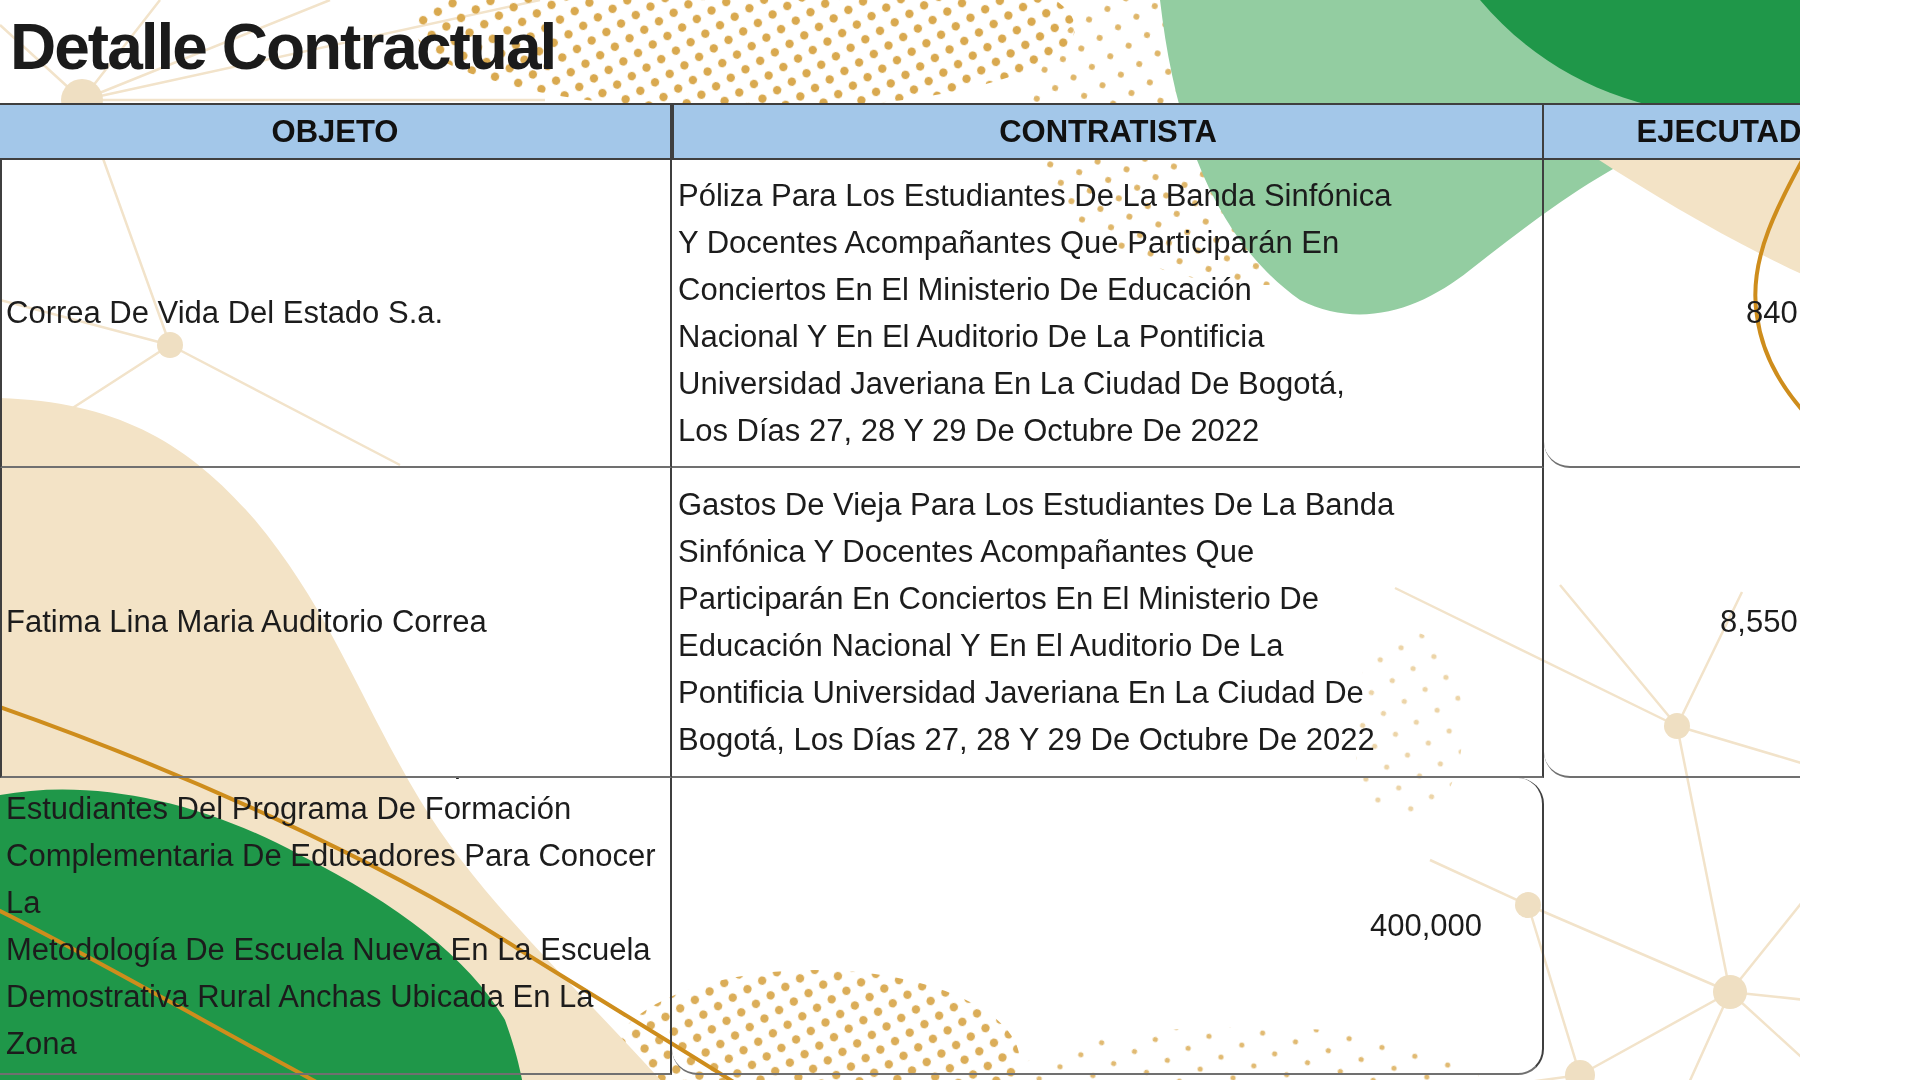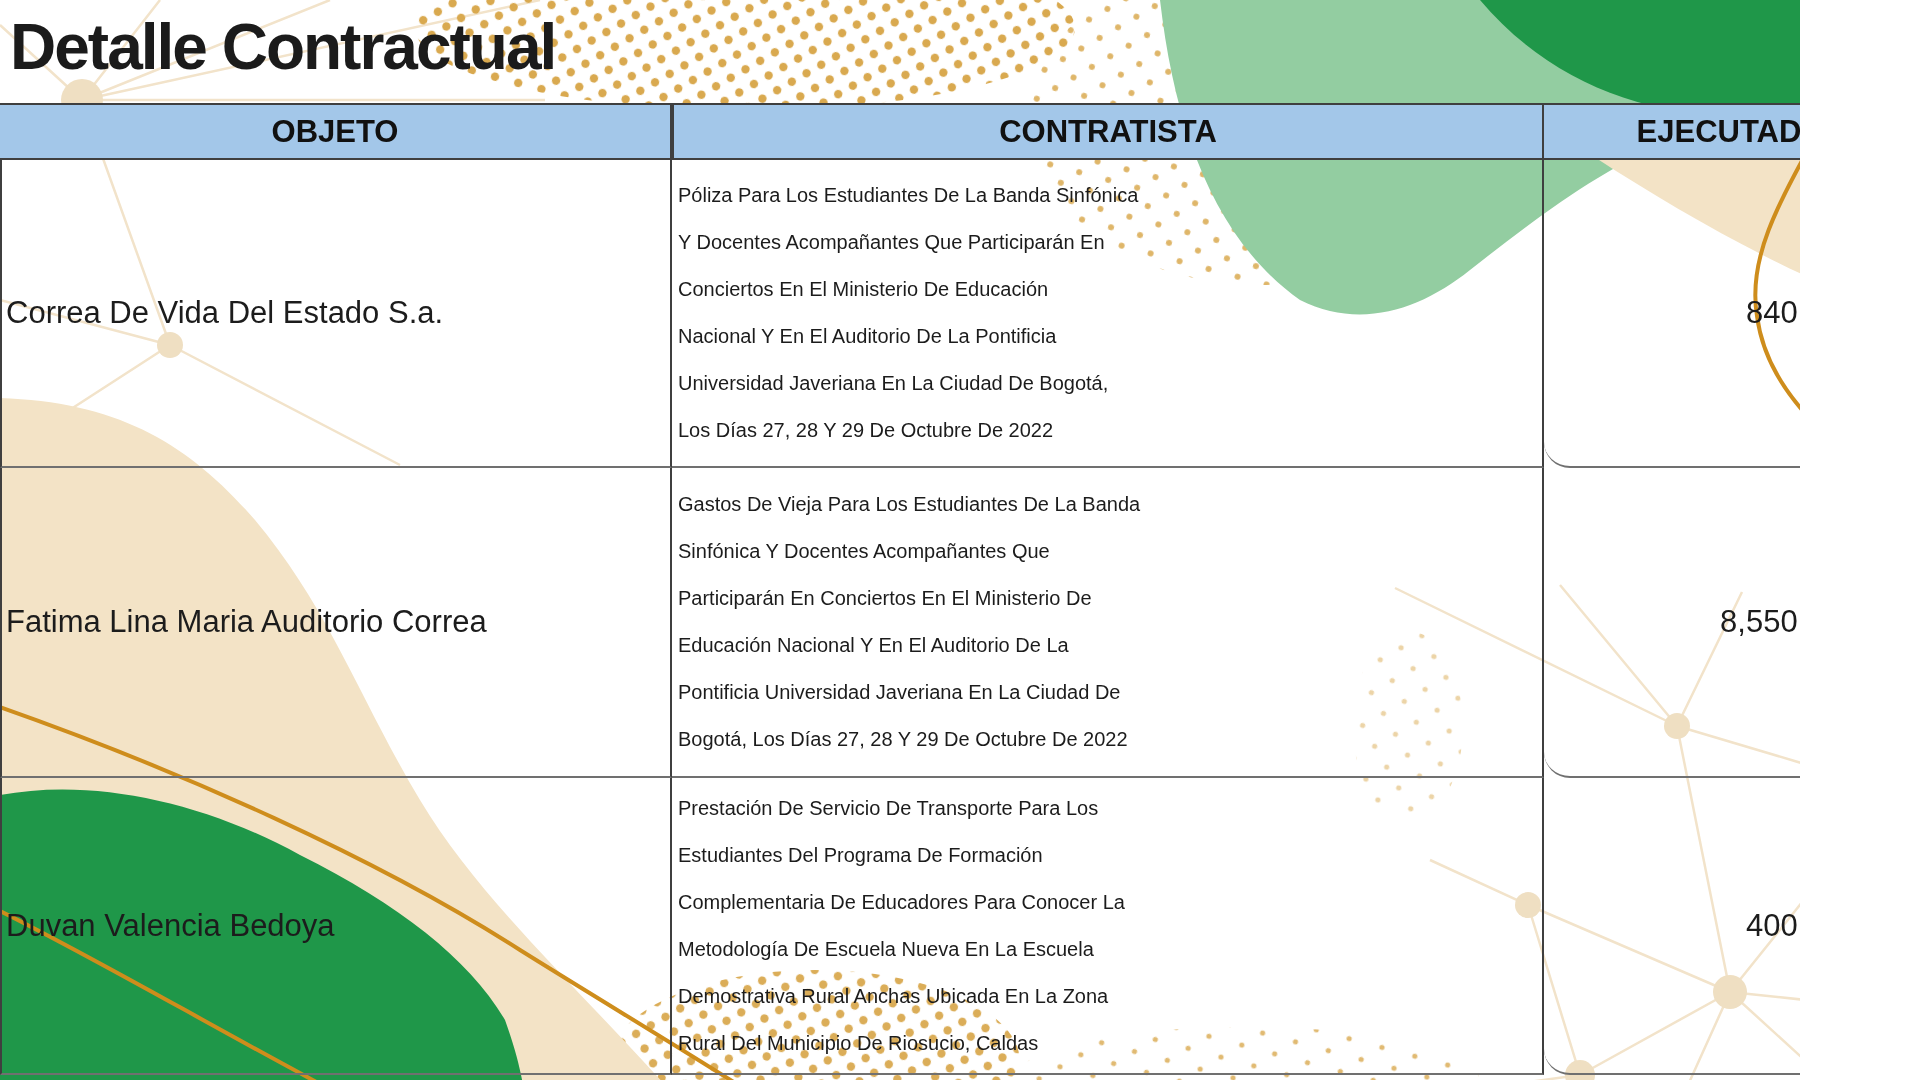--- a/index.html
+++ b/index.html
@@ -21,21 +21,21 @@
           grid-template-rows:55px 308px 310px 297px;
           border-top:2px solid #3f3f3f;box-sizing:border-box;color:#1c1c1c;}
   .cell{box-sizing:border-box;border-right:2px solid #3f3f3f;border-bottom:2px solid #707070;
         background:transparent;overflow:hidden;}
   .cell.first{border-left:2px solid #3f3f3f;}
   .hcell{background:var(--header-bg);border-bottom:2px solid #3f3f3f;
          display:flex;align-items:center;justify-content:center;
          font-weight:700;font-size:31px;color:#111;}
   .name-cell{display:flex;align-items:center;padding-left:4px;font-size:31px;}
   .objeto-cell{display:flex;align-items:center;padding-left:6px;padding-right:8px;
-               font-size:20px;line-height:47px;white-space:pre-line;}
+               font-size:31px;line-height:47px;white-space:pre-line;}
   .monto-cell{display:flex;align-items:center;justify-content:flex-end;
               padding-right:60px;font-size:31px;border-radius:26px;}
 </style>
 </head>
 <body>
 
 <div id="canvas">
 
   <svg id="decor" viewBox="0 0 1920 1080" xmlns="http://www.w3.org/2000/svg">
     <defs>
@@ -121,21 +121,20 @@
 
     <div class="cell first name-cell">Fatima Lina Maria Auditorio Correa</div>
     <div class="cell objeto-cell">Gastos De Vieja Para Los Estudiantes De La Banda
 Sinfónica Y Docentes Acompañantes Que
 Participarán En Conciertos En El Ministerio De
 Educación Nacional Y En El Auditorio De La
 Pontificia Universidad Javeriana En La Ciudad De
 Bogotá, Los Días 27, 28 Y 29 De Octubre De 2022</div>
     <div class="cell monto-cell">8,550,000</div>
 
-    <div class="cell first name-cell">Duvan Valencia Bedoya</div>
     <div class="cell objeto-cell">Prestación De Servicio De Transporte Para Los
 Estudiantes Del Programa De Formación
 Complementaria De Educadores Para Conocer La
 Metodología De Escuela Nueva En La Escuela
 Demostrativa Rural Anchas Ubicada En La Zona
 Rural Del Municipio De Riosucio, Caldas</div>
     <div class="cell monto-cell">400,000</div>
   </div>
 
 </div>

